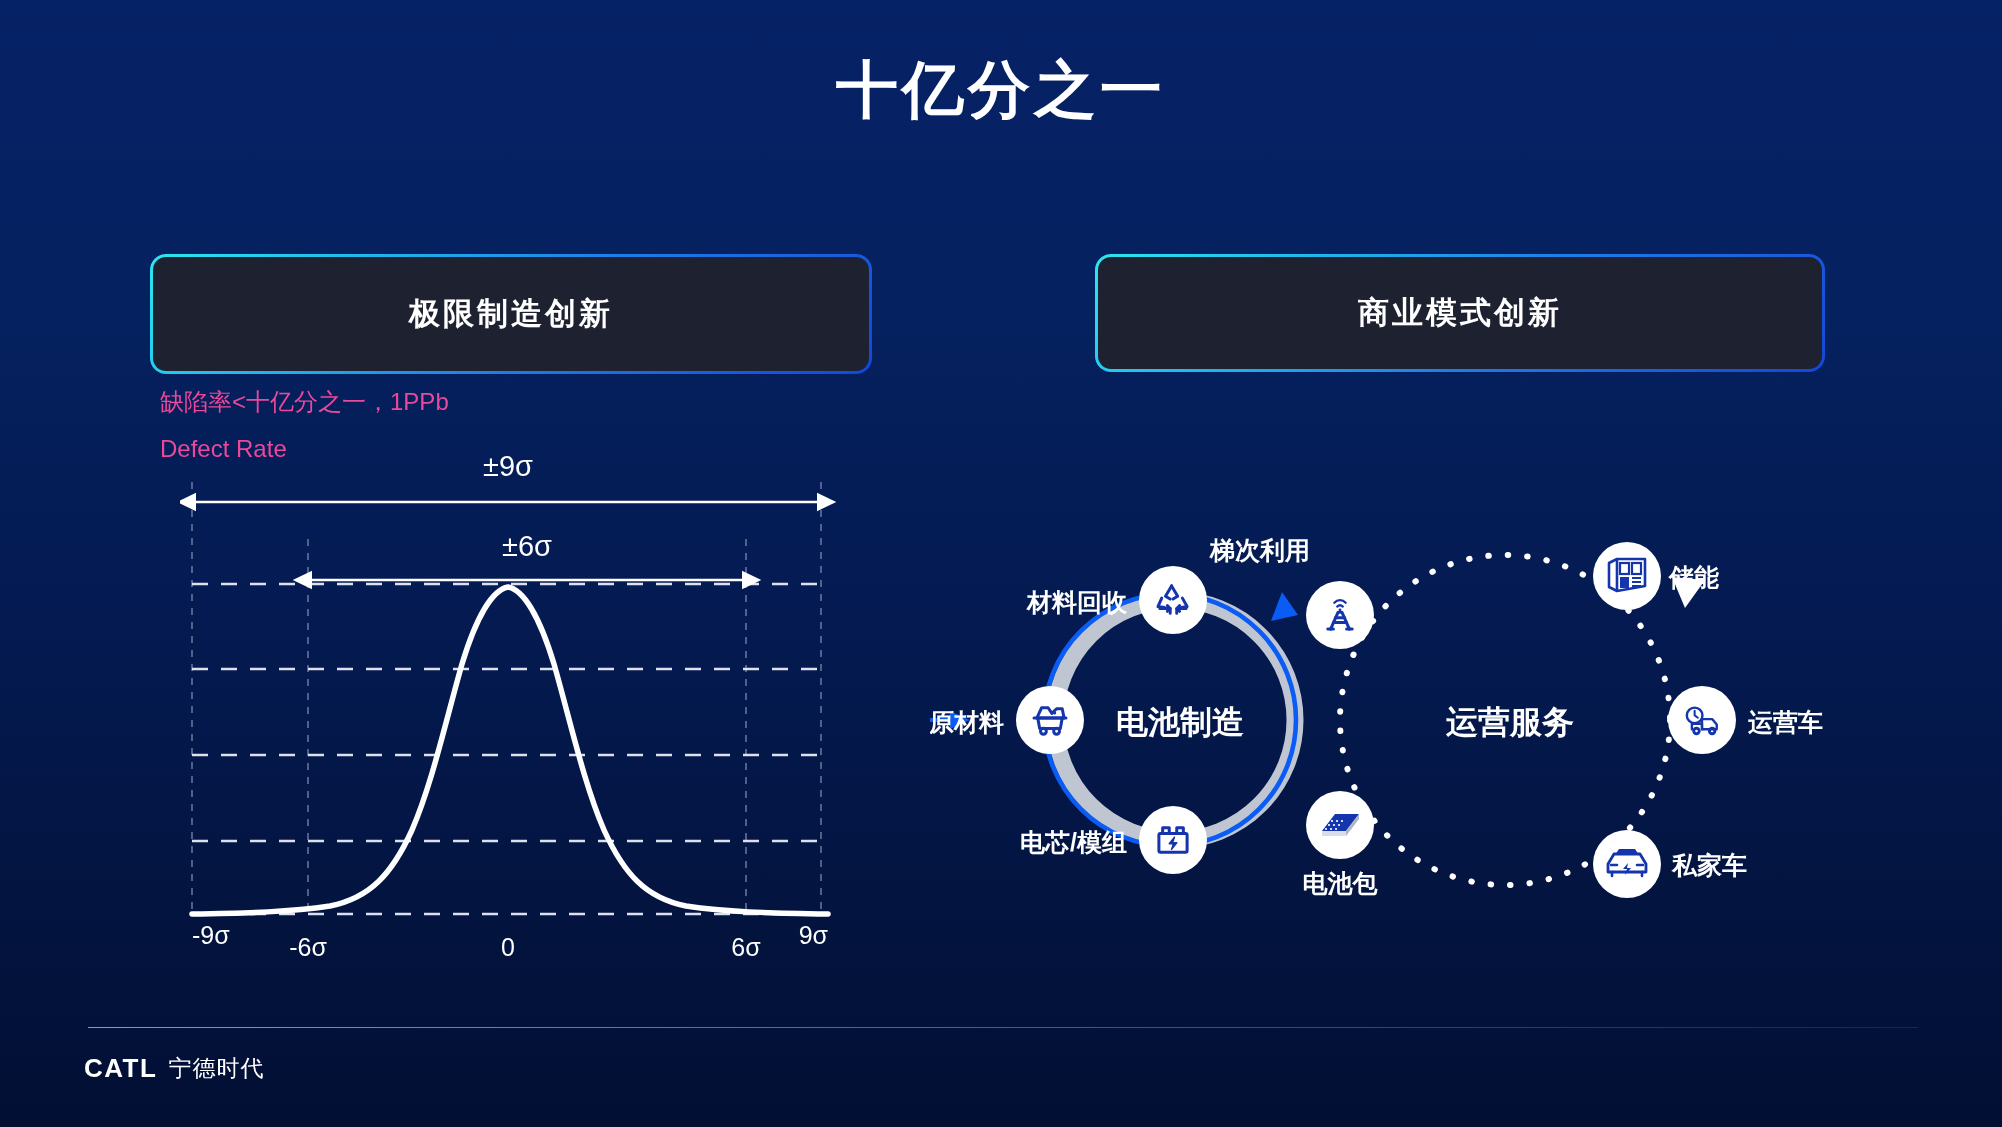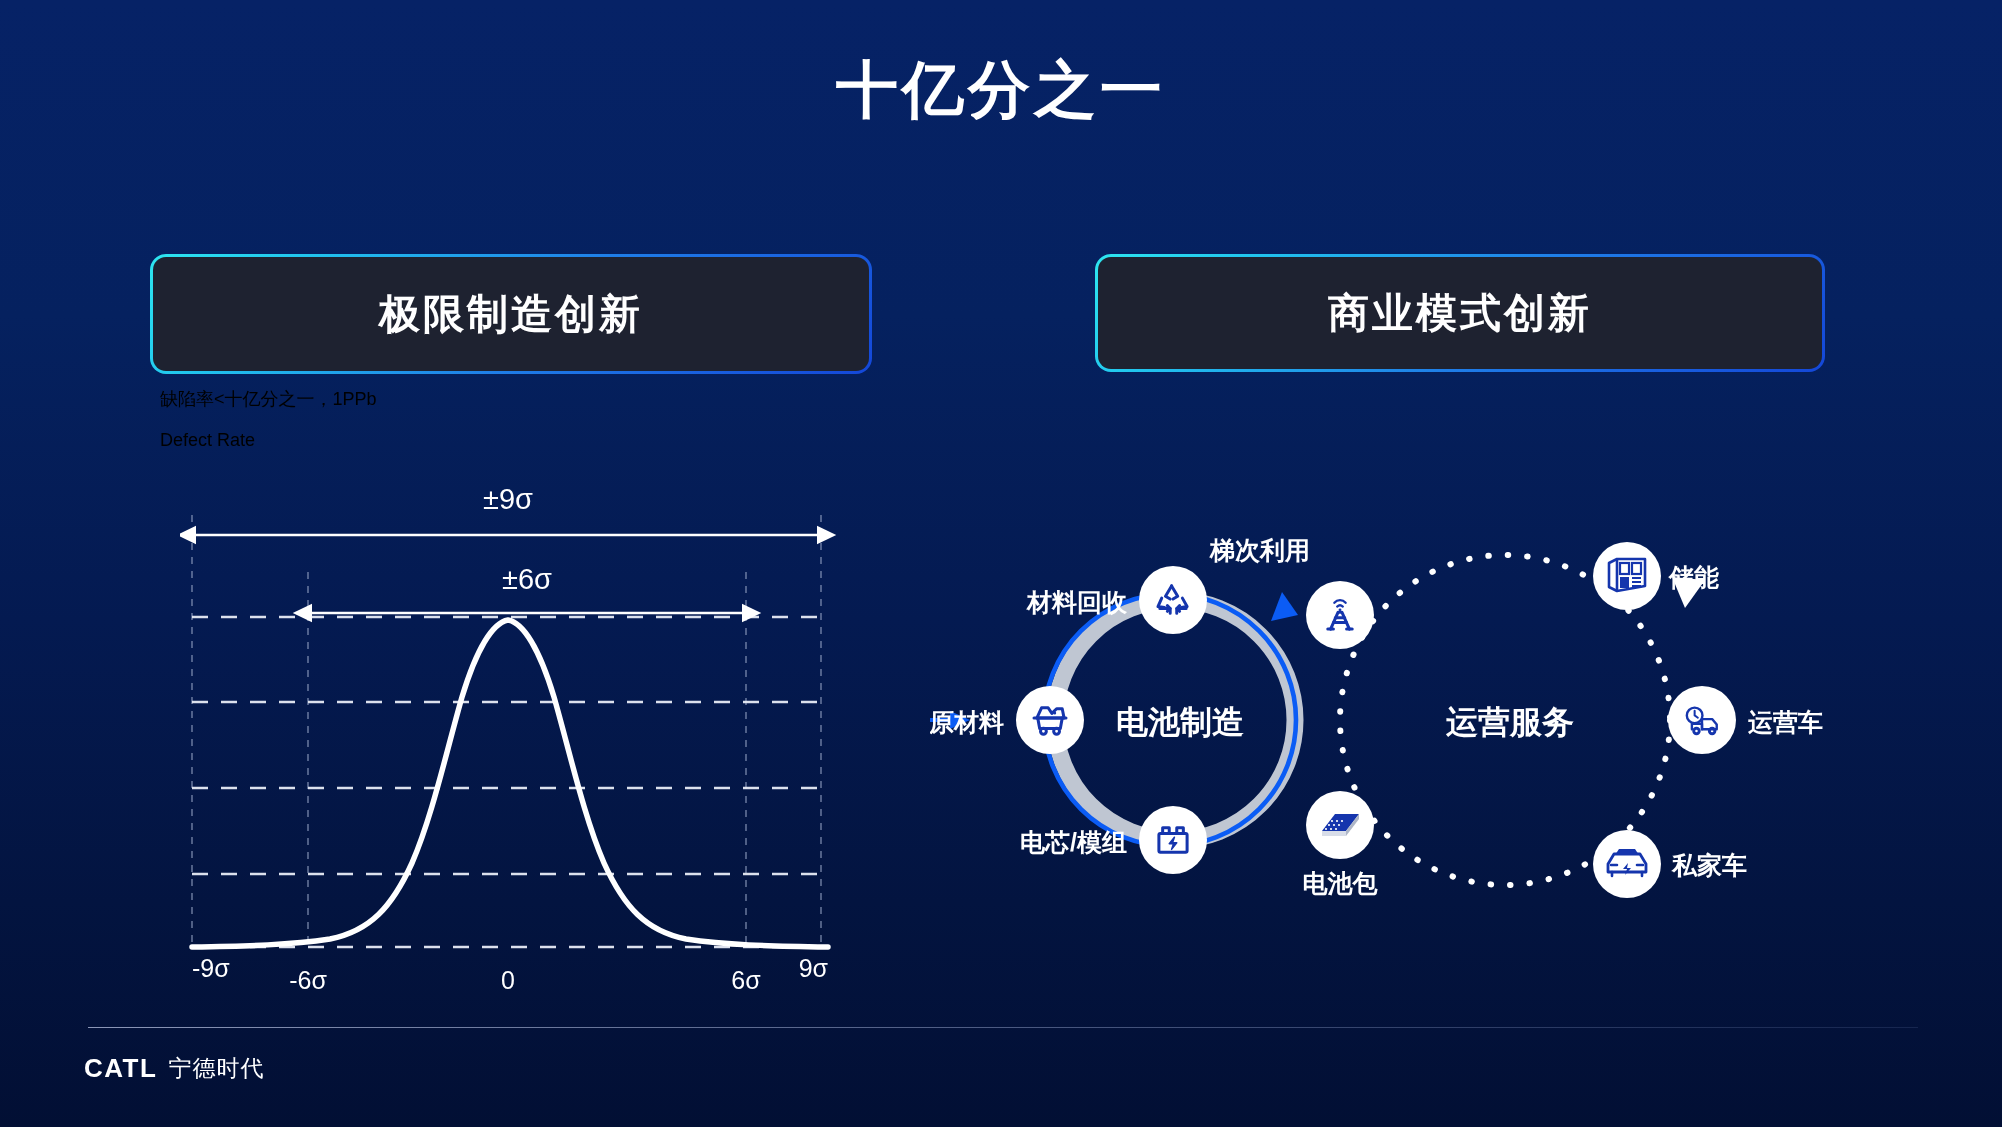--- a/index.html
+++ b/index.html
@@ -29,32 +29,32 @@
     padding: 3px;
     background: linear-gradient(135deg, #2ee6f0 0%, #21c6ee 18%, #1f7ee8 55%, #1447d8 100%);
   }
   .panel-card-inner {
     width: 100%; height: 100%;
     border-radius: 13px;
     background: #1e2230;
     display: flex; align-items: center; justify-content: center;
   }
   .panel-card-title {
-    font-size: 41px; font-weight: 700; letter-spacing: 3px; color: #ffffff;
+    font-size: 31px; font-weight: 700; letter-spacing: 3px; color: #ffffff;
   }
   #card-left  { left: 150px;  top: 254px; width: 722px; height: 120px; }
   #card-right { left: 1095px; top: 254px; width: 730px; height: 118px; }
 
   
   #defect-block { position: absolute; left: 160px; top: 390px; }
-  .defect-line { font-size: 18px; color: #000000; line-height: 1.0; }
+  .defect-line { font-size: 24px; color: #ec4899; line-height: 1.0; }
   #defect-line-1 { margin-bottom: 23px; }
 
   
-  #sigma-chart { position: absolute; left: 180px; top: 477px; width: 660px; height: 520px; }
+  #sigma-chart { position: absolute; left: 180px; top: 444px; width: 660px; height: 520px; }
   #sigma-chart svg { display: block; }
 
   
   #lifecycle-diagram { position: absolute; left: 930px; top: 520px; width: 1010px; height: 400px; }
   #lifecycle-diagram svg { display: block; }
 
   
   #footer-rule {
     position: absolute; left: 88px; top: 1027px; width: 1830px; height: 1px;
     background: linear-gradient(90deg, rgba(185,195,225,.75) 0%, rgba(150,165,205,.45) 55%, rgba(110,130,180,.18) 100%);

